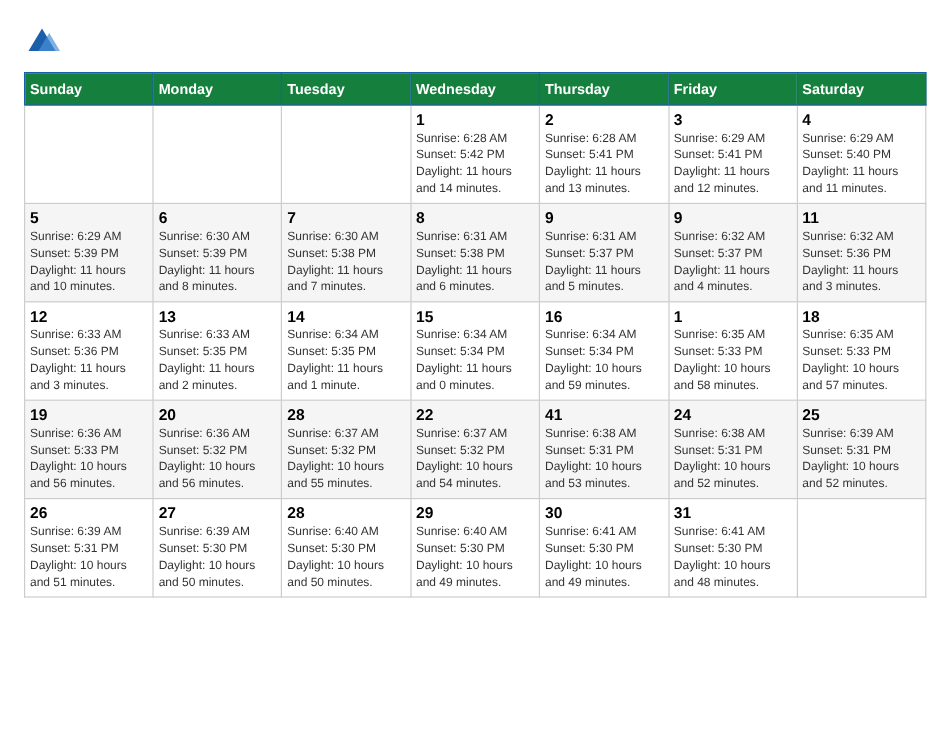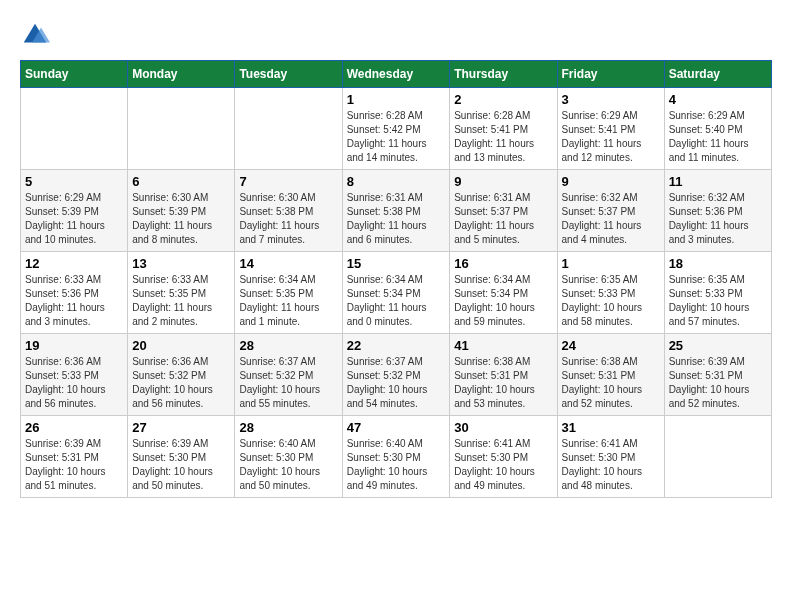--- a/index.html
+++ b/index.html
@@ -300,21 +300,21 @@
 Sunset: 5:30 PM
 Daylight: 10 hours and 50 minutes.</div>
         </td>
         <td>
           <span class="day-number">28</span>
           <div class="day-info" style="white-space: pre-line;">Sunrise: 6:40 AM
 Sunset: 5:30 PM
 Daylight: 10 hours and 50 minutes.</div>
         </td>
         <td>
-          <span class="day-number">47</span>
+          <span class="day-number">29</span>
           <div class="day-info" style="white-space: pre-line;">Sunrise: 6:40 AM
 Sunset: 5:30 PM
 Daylight: 10 hours and 49 minutes.</div>
         </td>
         <td>
           <span class="day-number">30</span>
           <div class="day-info" style="white-space: pre-line;">Sunrise: 6:41 AM
 Sunset: 5:30 PM
 Daylight: 10 hours and 49 minutes.</div>
         </td>

